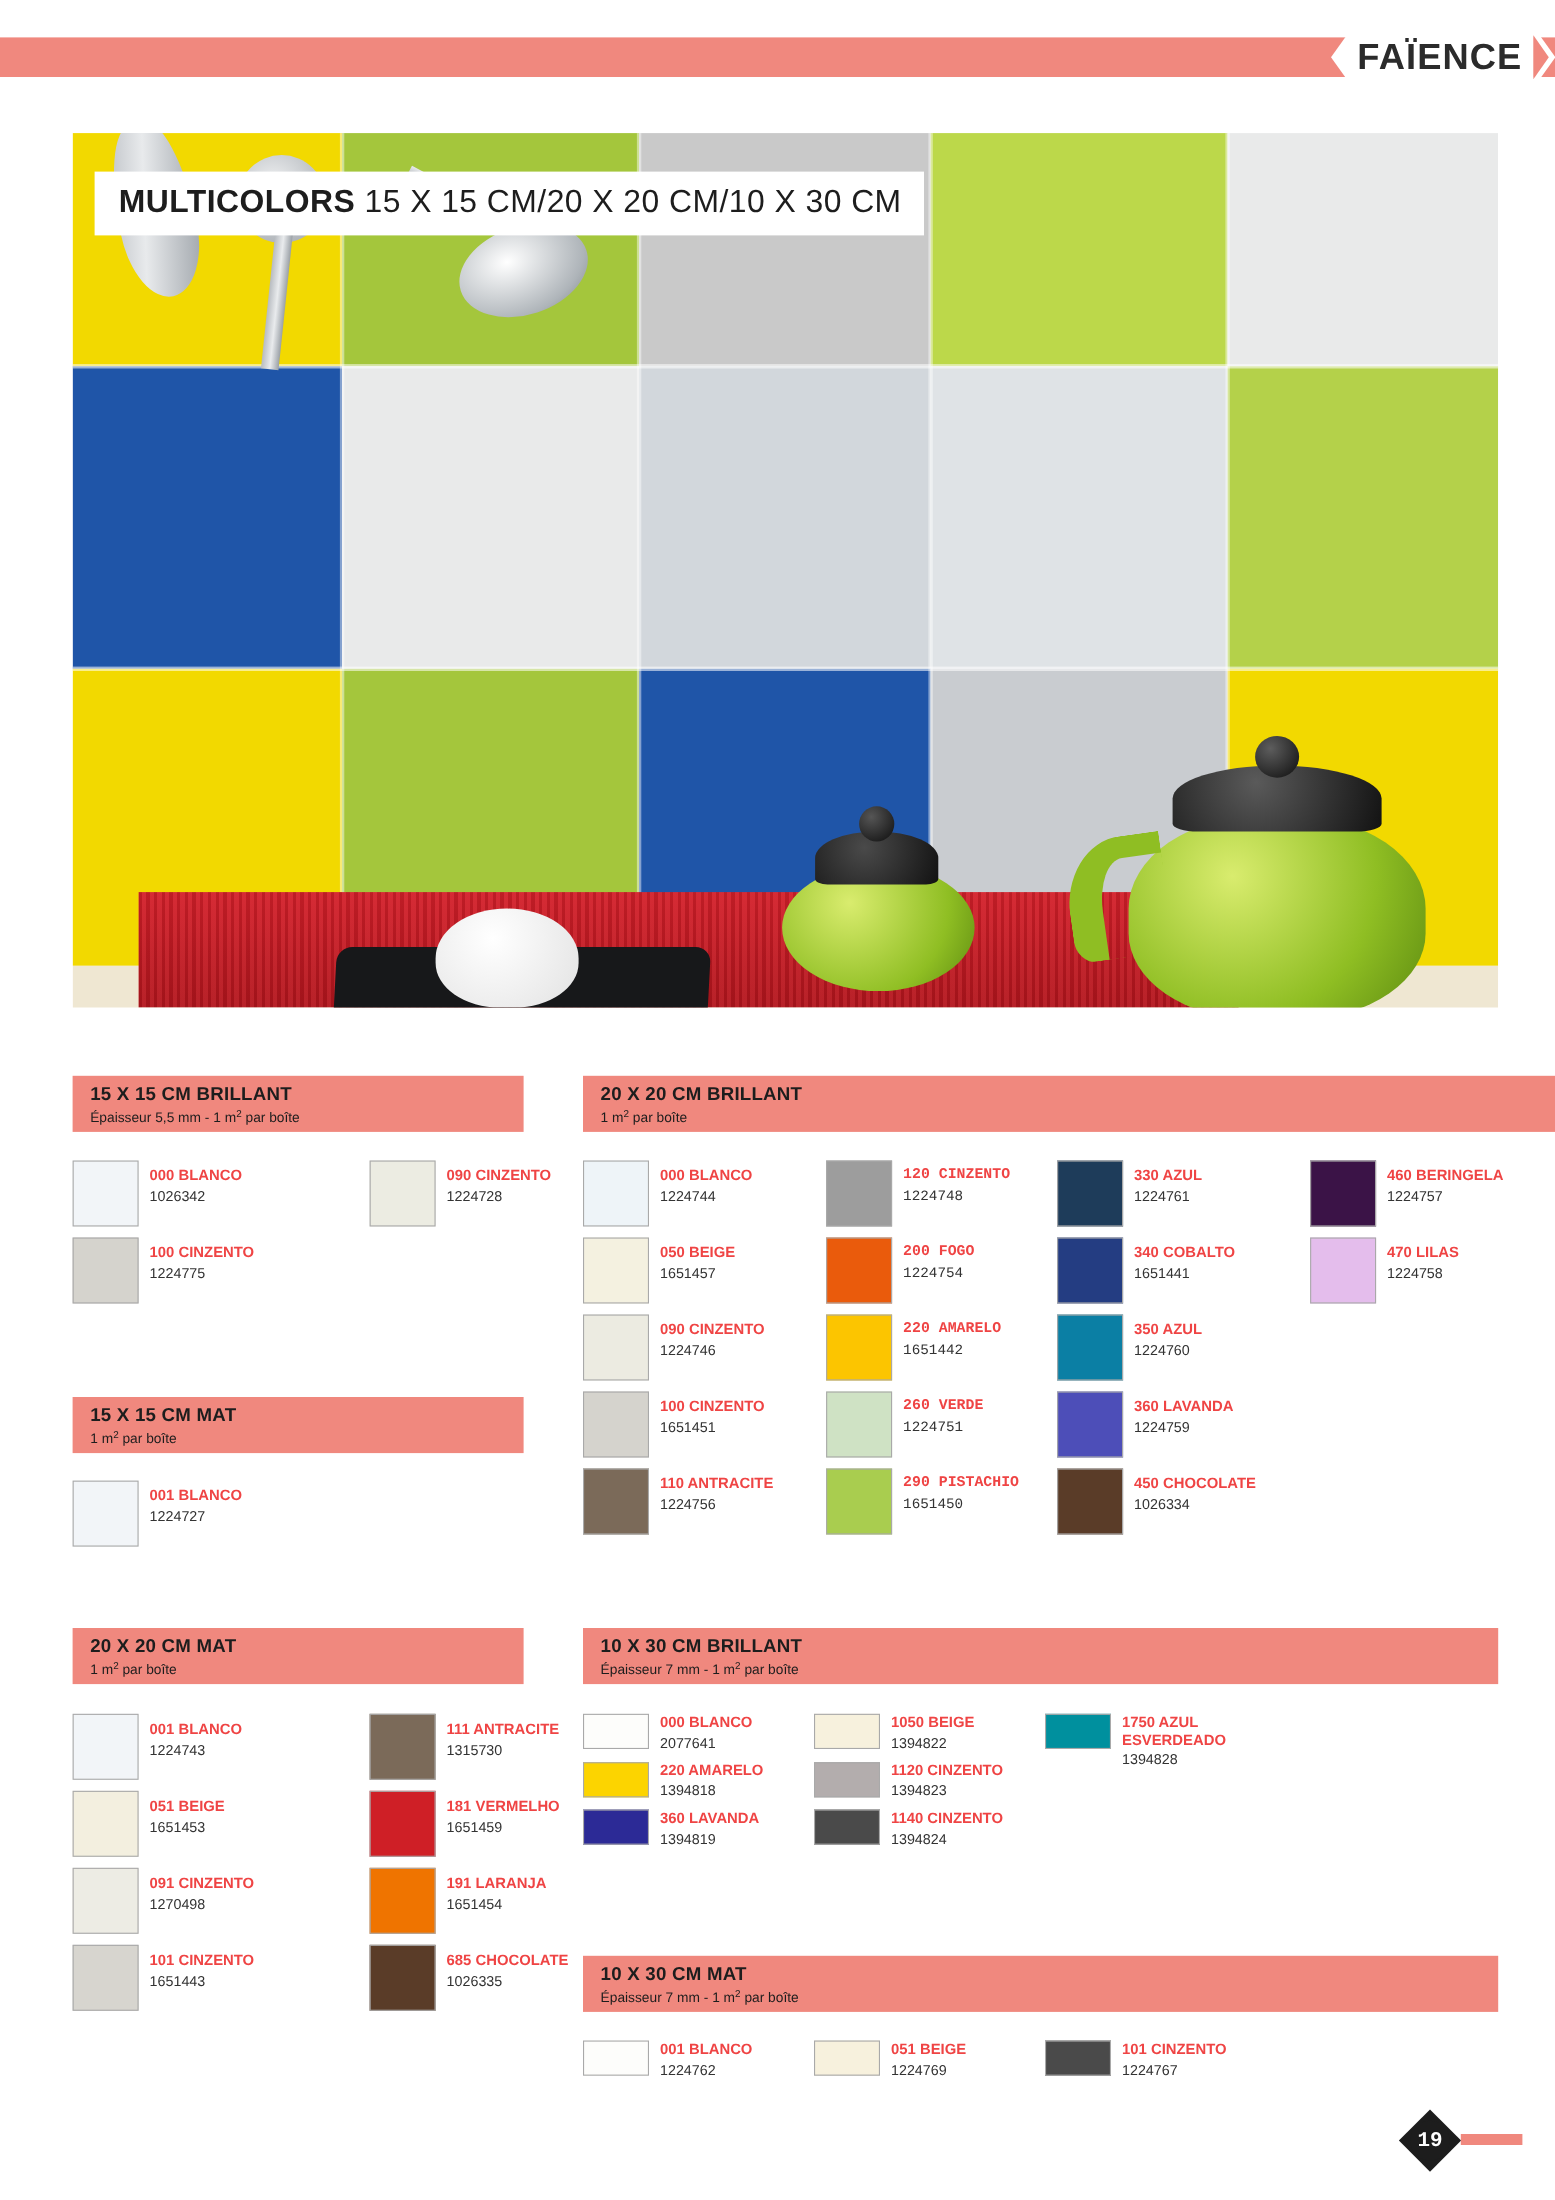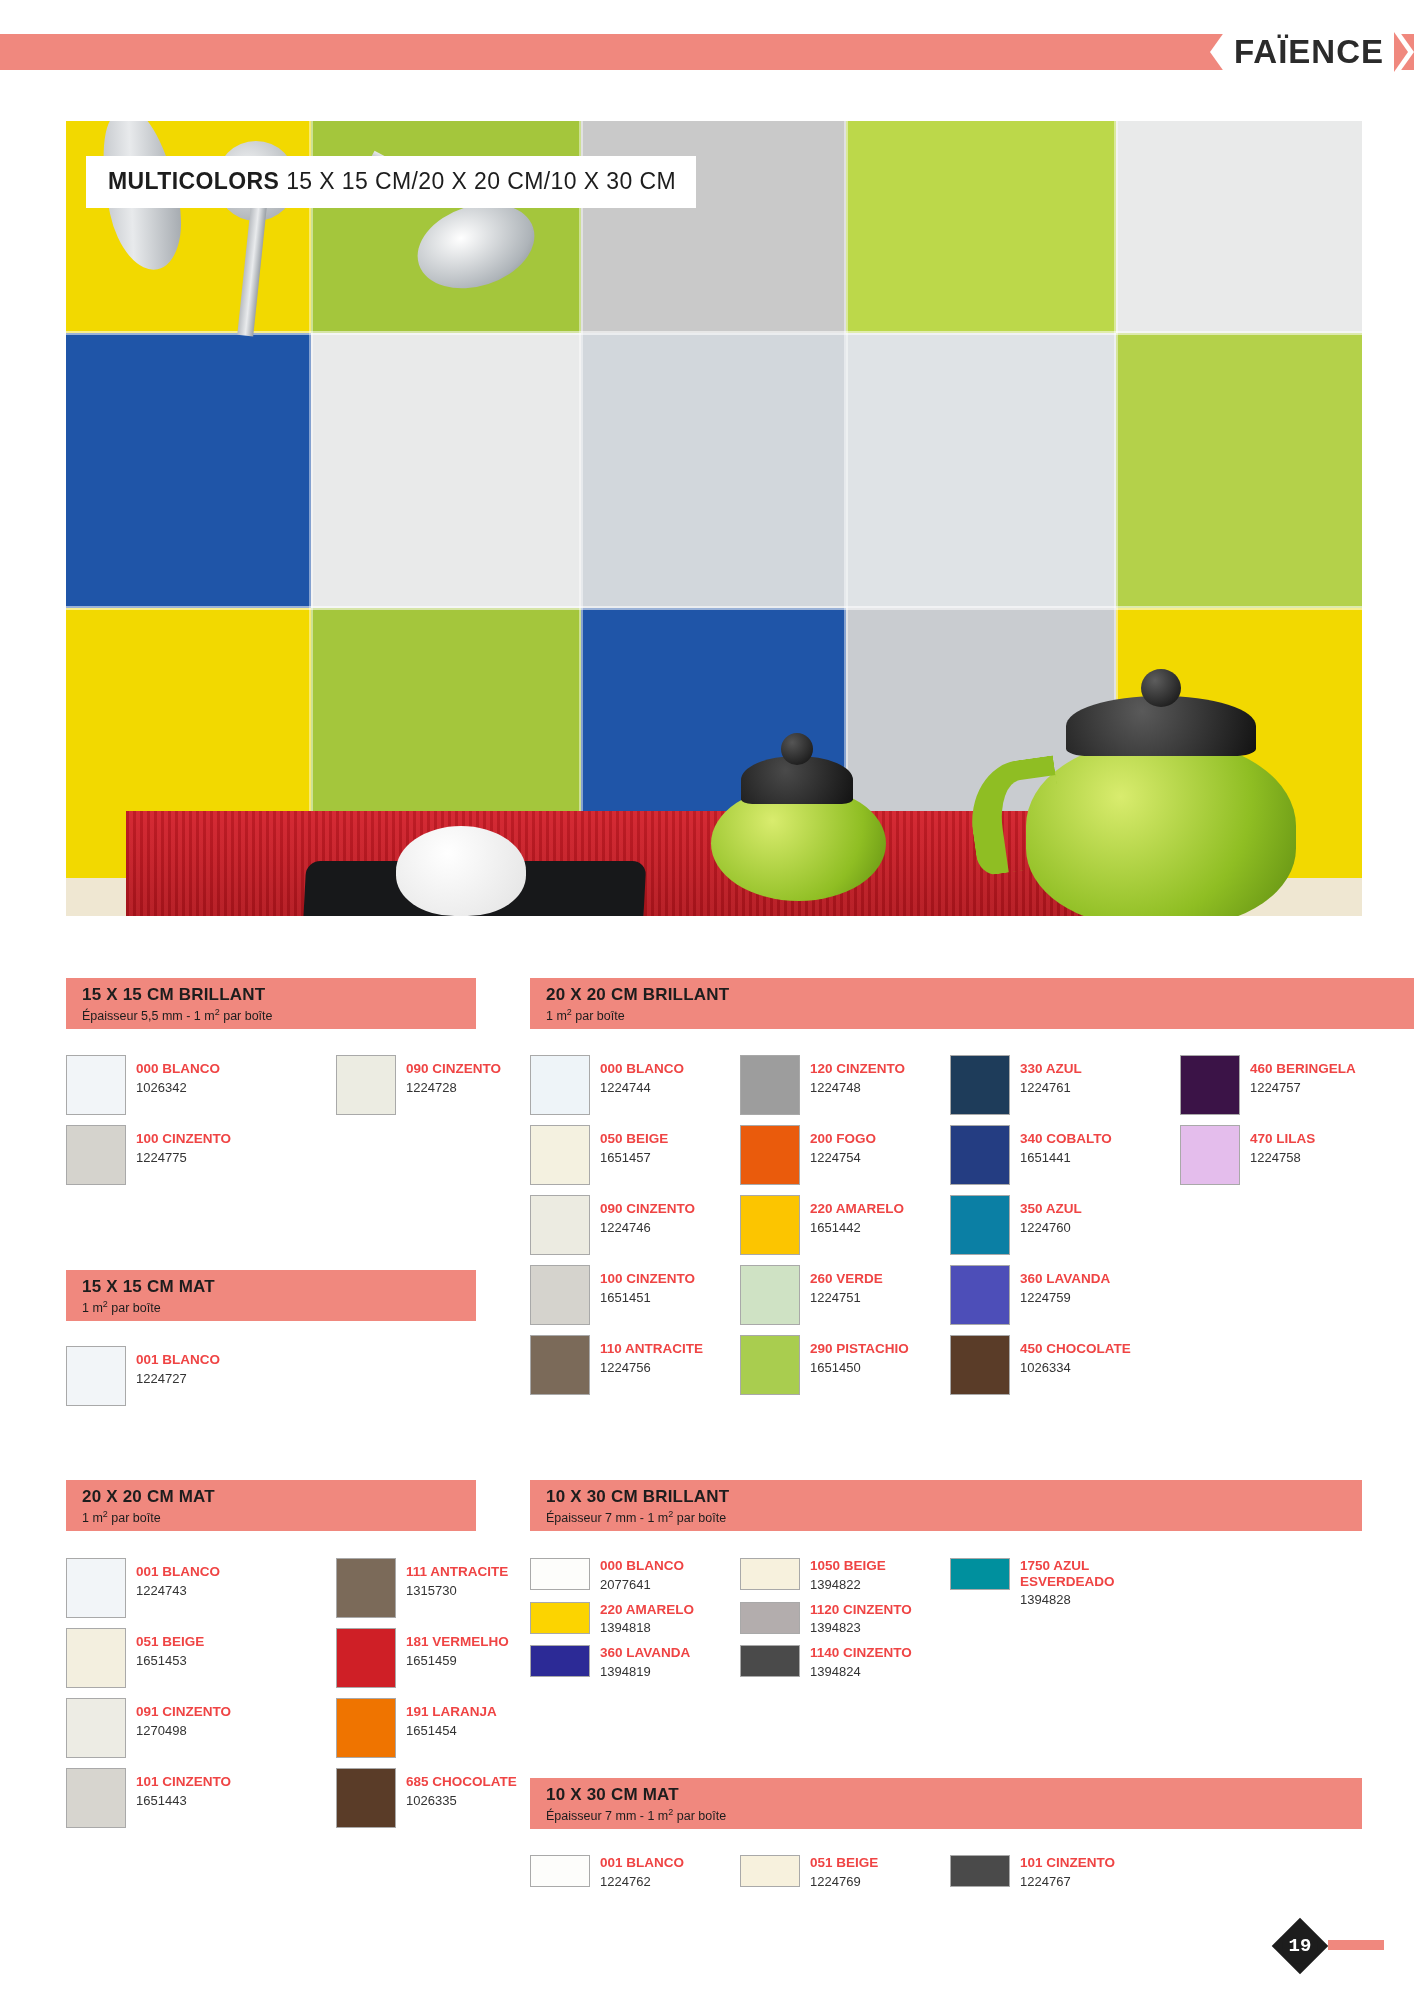--- a/index.html
+++ b/index.html
@@ -54,21 +54,21 @@
     position:absolute; left:66px; top:121px; width:1296px; height:795px;
     overflow:hidden;
   }
   .tilegrid { position:absolute; inset:0; }
   .trow { display:flex; width:100%; }
   .tcell { flex:1 0 auto; }
 
   .hero-label {
     position:absolute; left:20px; top:35px;
     background:#ffffff; padding:12px 20px 13px 22px;
-    font-size:23px; color:#1d1d1d; letter-spacing:0.4px;
+    font-size:29px; color:#1d1d1d; letter-spacing:0.4px;
     box-shadow:0 0 0 0 rgba(0,0,0,0);
   }
   .hero-label b { font-weight:bold; }
 
   
   .prop { position:absolute; }
 
   
   .banner {
     position:absolute; background:#f0887e; color:#1d1d1d;
@@ -334,21 +334,21 @@
         </div>
       <div class="swatch-row">
           <div class="chip" style="background:#7b6a59;"></div>
           <div class="chip-txt">
             <div class="chip-name">110 ANTRACITE</div>
             <div class="chip-code">1224756</div>
           </div>
         </div>
     </div>
 
-    <div style="width:200px;margin-left:10px;">
+    <div style="width:200px;margin-left:21px;font-family:Liberation Mono, monospace;">
       <div class="swatch-row">
           <div class="chip" style="background:#9d9d9d;"></div>
           <div class="chip-txt">
             <div class="chip-name">120 CINZENTO</div>
             <div class="chip-code">1224748</div>
           </div>
         </div>
       <div class="swatch-row">
           <div class="chip" style="background:#ea5b0c;"></div>
           <div class="chip-txt">

